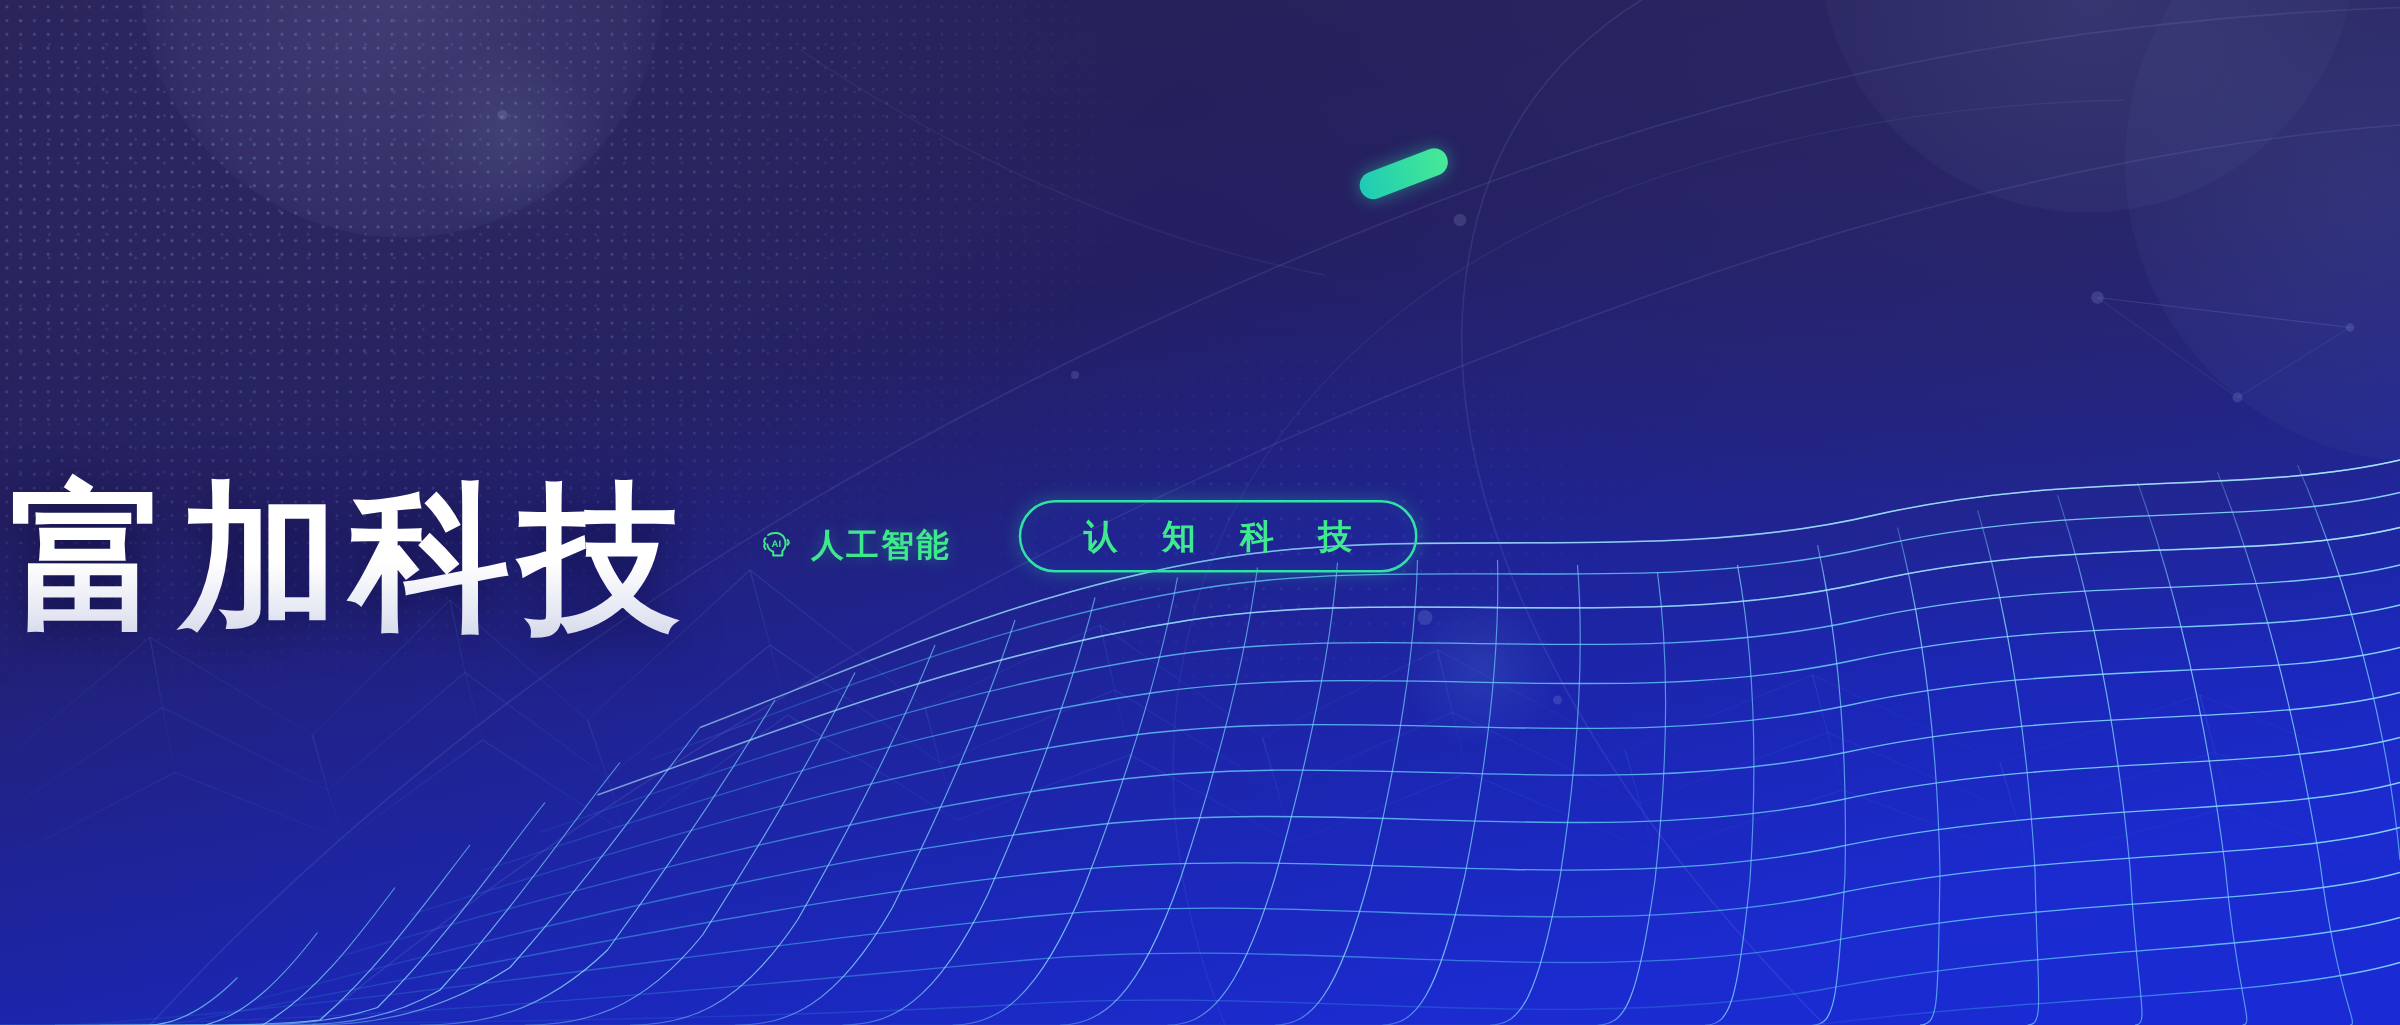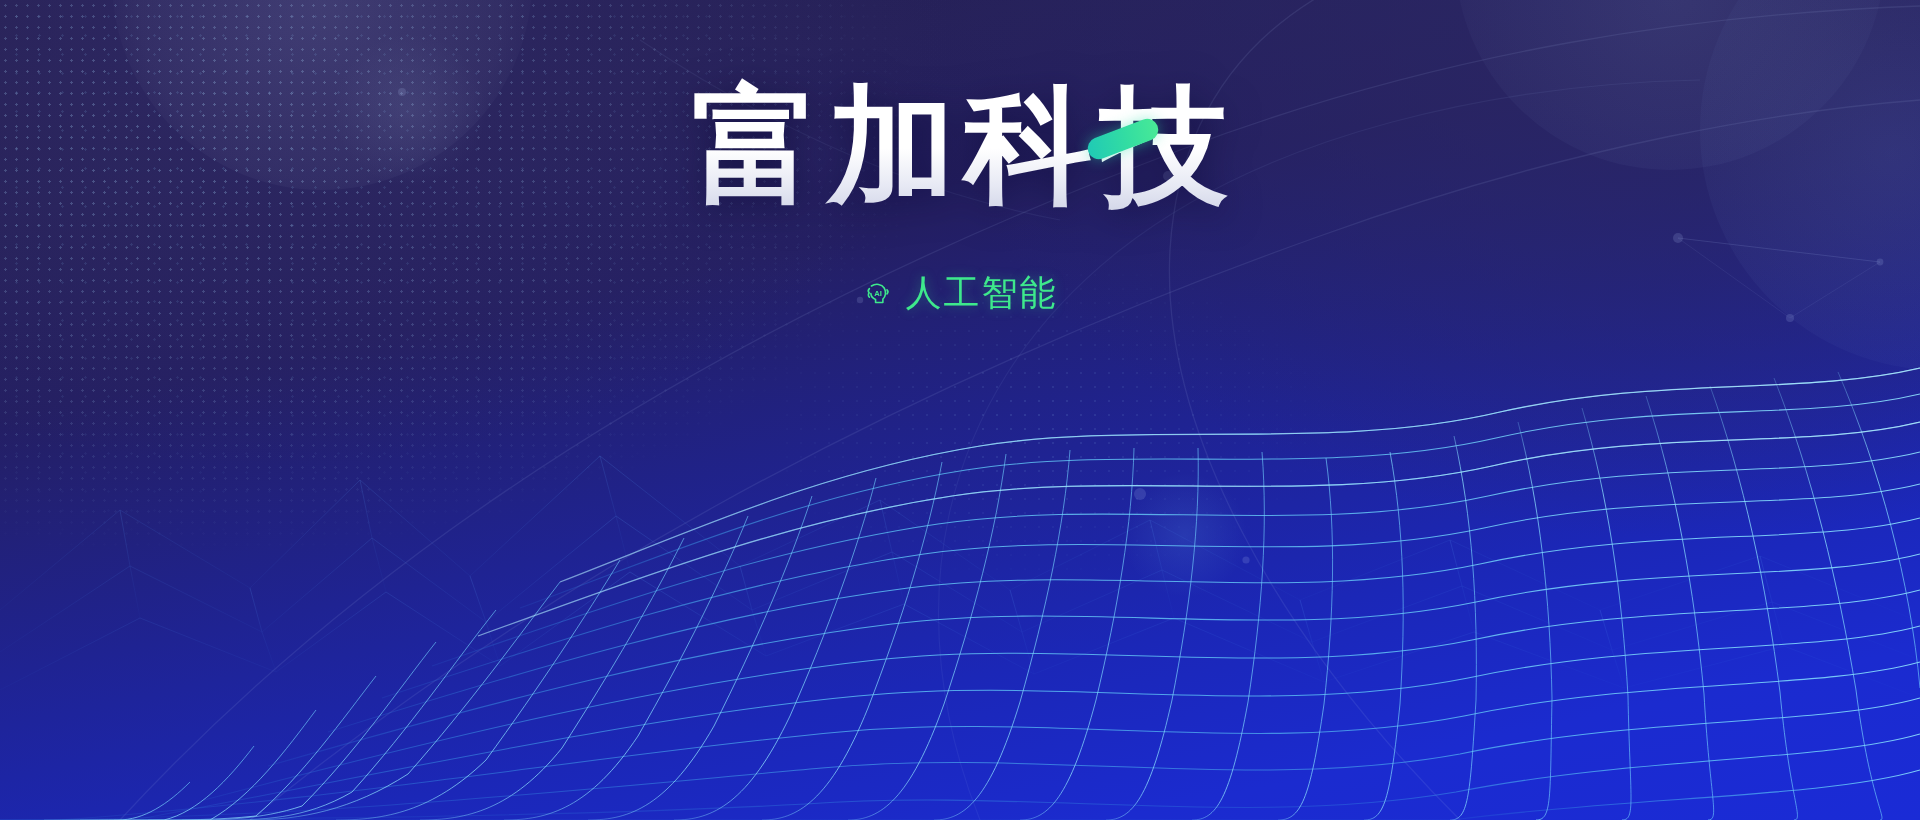--- a/index.html
+++ b/index.html
@@ -60,21 +60,21 @@
   .arcs { position:absolute; inset:0; opacity:.55; }
 
   
   .mesh { position:absolute; left:0; bottom:0; width:1920px; height:460px; }
   .mesh-back { opacity:.30; }
 
   
   .content {
     position:relative; z-index:5;
     width:1920px; height:820px;
-    display:flex; flex-direction:column; align-items:center;
+    display:flex; flex-direction:row; align-items:center;
   }
 
   .logo {
     margin-top:74px;
     font-size:128px;
     line-height:1.12;
     font-weight:700;
     letter-spacing:8px;
     color:#ffffff;
     position:relative;
@@ -118,21 +118,21 @@
   }
   .tag + .tag::before {
     content:"";
     position:absolute; left:0; top:50%;
     transform:translateY(-50%);
     width:1px; height:42px;
     background:linear-gradient(180deg, rgba(160,200,255,0) 0%, rgba(175,205,255,.55) 45%, rgba(160,200,255,0) 100%);
   }
   .tag-icon { width:30px; height:30px; display:block; flex:none; }
   .tag-label {
-    font-size:36px; font-weight:400;
+    font-size:26px; font-weight:700;
     color:#3ee98c; letter-spacing:2px;
     text-shadow:0 0 12px rgba(50,230,140,.35);
     white-space:nowrap;
   }
 
   .cta {
     margin-top:38px;
     display:inline-flex; align-items:center; justify-content:center;
     min-width:258px; height:58px;
     padding:0 36px;
@@ -299,15 +299,16 @@
           <text x="16.1" y="17.6" fill="#3ee98c" font-size="8.2" font-weight="700" text-anchor="middle" font-family="'Liberation Sans', sans-serif">AI</text>
         </svg>
         <span class="tag-label">人工智能</span>
       </div>
 
 
 
 
     </div>
 
+    <button class="cta">认 知 科 技</button>
 
   </div>
 </div>
 
 </body></html>

